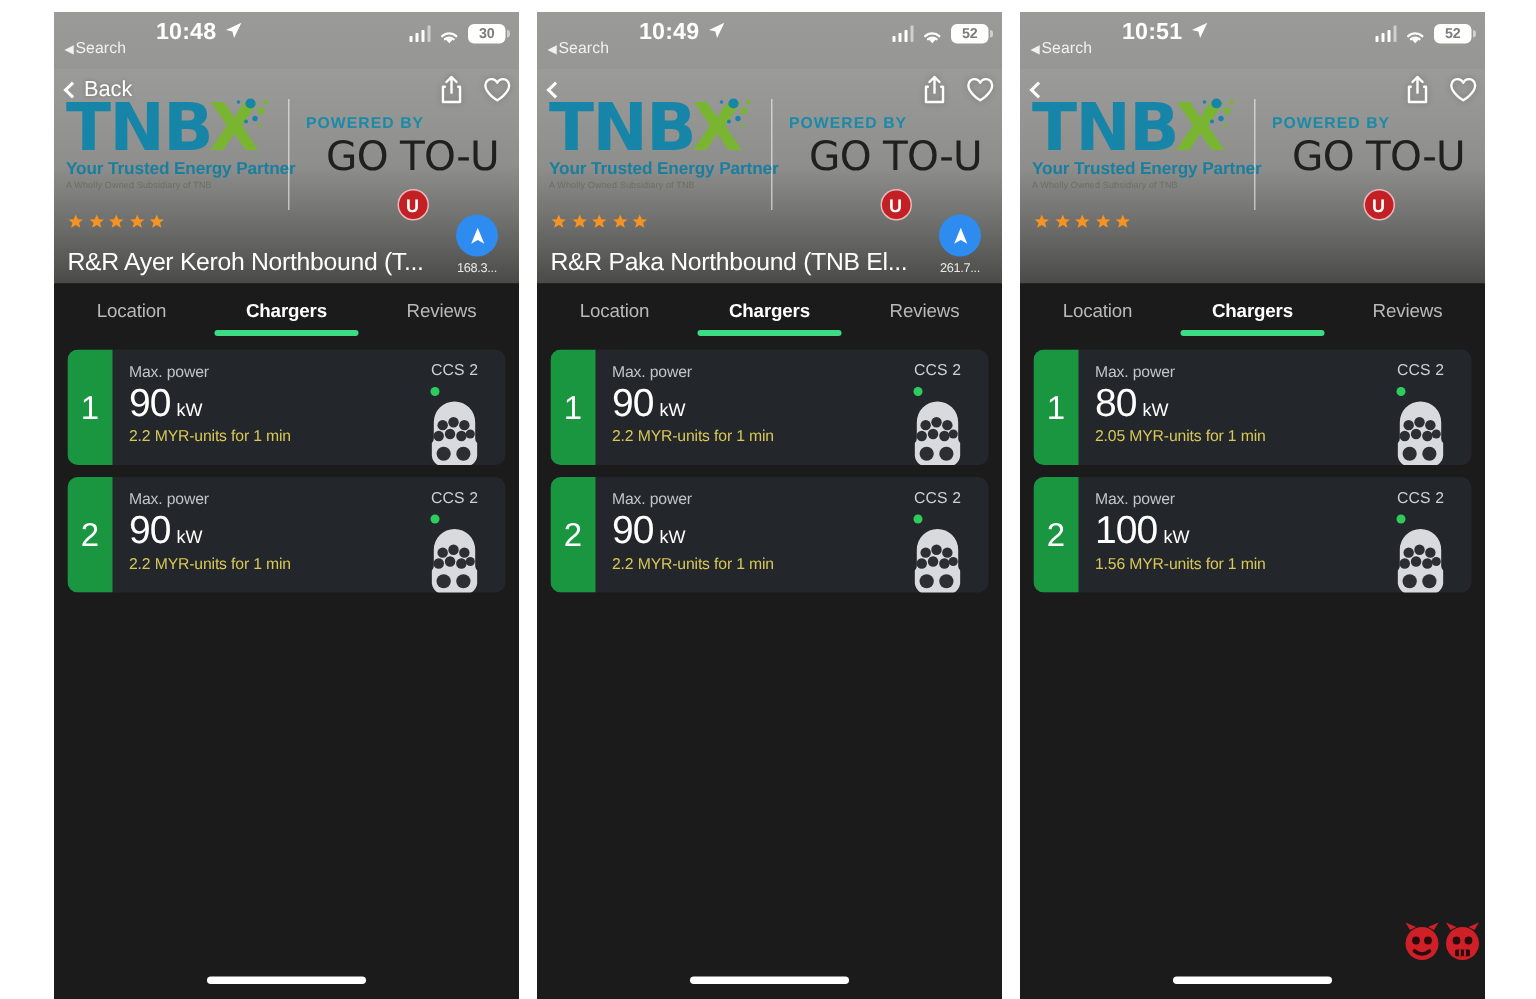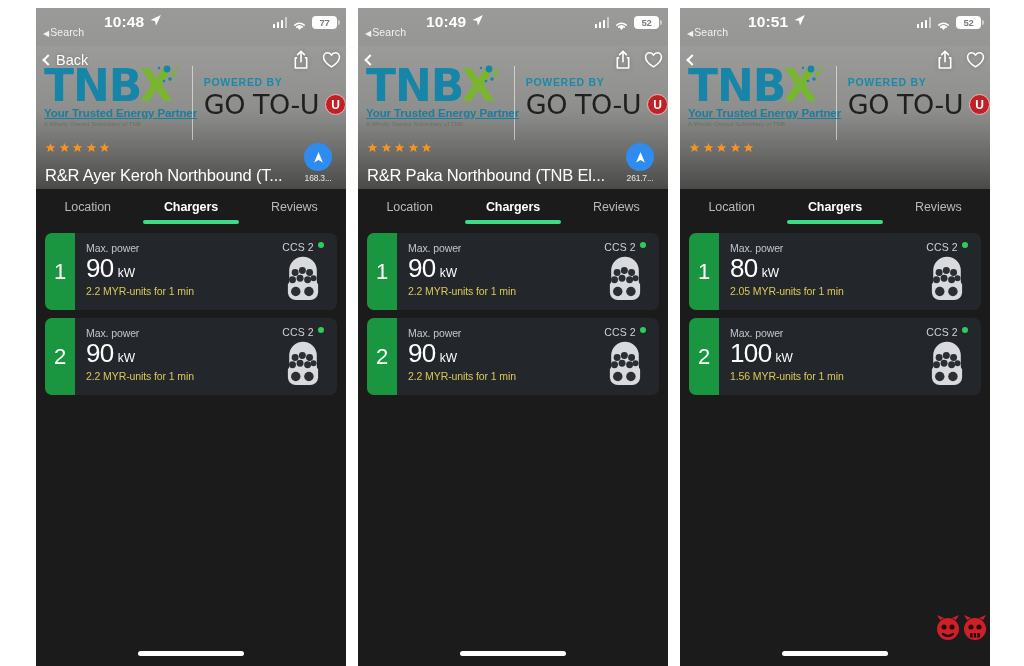--- a/index.html
+++ b/index.html
@@ -132,21 +132,20 @@
   }
   .tnbx-word .x { color: #79b530; margin-left: -2px; }
   .tnbx-dots { position: absolute; left: 104px; top: 1px; }
   .tnbx-tag {
     font-size: 11.5px;
     color: #1a7f9e;
     font-weight: bold;
     letter-spacing: -.1px;
     margin-top: -1px;
     white-space: nowrap;
-    text-decoration: underline;
   }
   .tnbx-sub {
     font-size: 6px;
     color: #6c6f5f;
     letter-spacing: .1px;
     margin-top: 2px;
     white-space: nowrap;
   }
   .divline {
     width: 1px;
@@ -162,20 +161,21 @@
   .goto-powered {
     font-size: 10.5px;
     font-weight: bold;
     letter-spacing: .7px;
     color: #1a8aa8;
     white-space: nowrap;
   }
   .goto-row {
     display: flex; align-items: center; gap: 6px;
     margin-top: 1px;
+    flex-direction: column;
   }
   .goto-name {
     font-size: 27px;
     color: #20201f;
     letter-spacing: -.5px;
     font-family: "DejaVu Sans", sans-serif;
     white-space: nowrap;
   }
   .goto-badge {
     width: 21px; height: 21px; border-radius: 50%;
@@ -298,21 +298,21 @@
     font-size: 10.5px;
     color: #d9c756;
     margin-top: 1px;
     letter-spacing: -.1px;
   }
   .conn {
     position: absolute; right: 11px; top: 8px;
     display: flex; flex-direction: column; align-items: center;
   }
   .conn-label-row {
-    display: flex; align-items: flex-start; gap: 4px;
+    display: flex; align-items: flex-start; gap: 4px; flex-direction: column;
   }
   .conn-label {
     font-size: 10.5px;
     color: #ced2d5;
     letter-spacing: .1px;
   }
   .conn-dot {
     width: 6px; height: 6px; border-radius: 50%;
     background: #2ecc5d;
     margin-top: 1px;
@@ -362,21 +362,21 @@
             <i></i>
             <i></i>
             <i></i>
             <i></i>
           </span>
           <span class="wifi"><svg width="15" height="11" viewBox="0 0 16 12">
               <path d="M8 10.8 L5.6 8.1 A3.6 3.6 0 0 1 10.4 8.1 Z" fill="#fff"></path>
               <path d="M2.9 5.6 A7.4 7.4 0 0 1 13.1 5.6" stroke="#fff" stroke-width="1.7" fill="none" stroke-linecap="round"></path>
               <path d="M4.9 7.8 A4.6 4.6 0 0 1 11.1 7.8" stroke="#fff" stroke-width="1.7" fill="none" stroke-linecap="round"></path>
             </svg></span>
-          <span class="batt">77</span>
+          <span class="batt">30</span>
         </div>
       </div>
       <div class="hero">
         <div class="navrow">
           <div class="backbtn">
             <span class="chev"></span>
             <span>Back</span>
           </div>
           <div class="spacer"></div>
           <div class="icon-btn">

